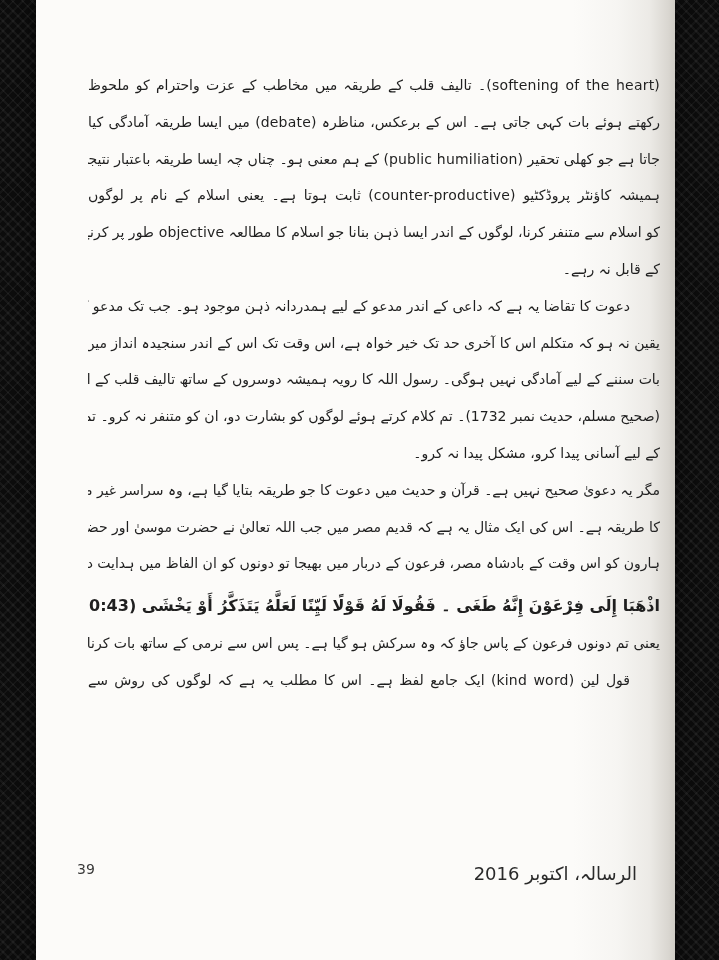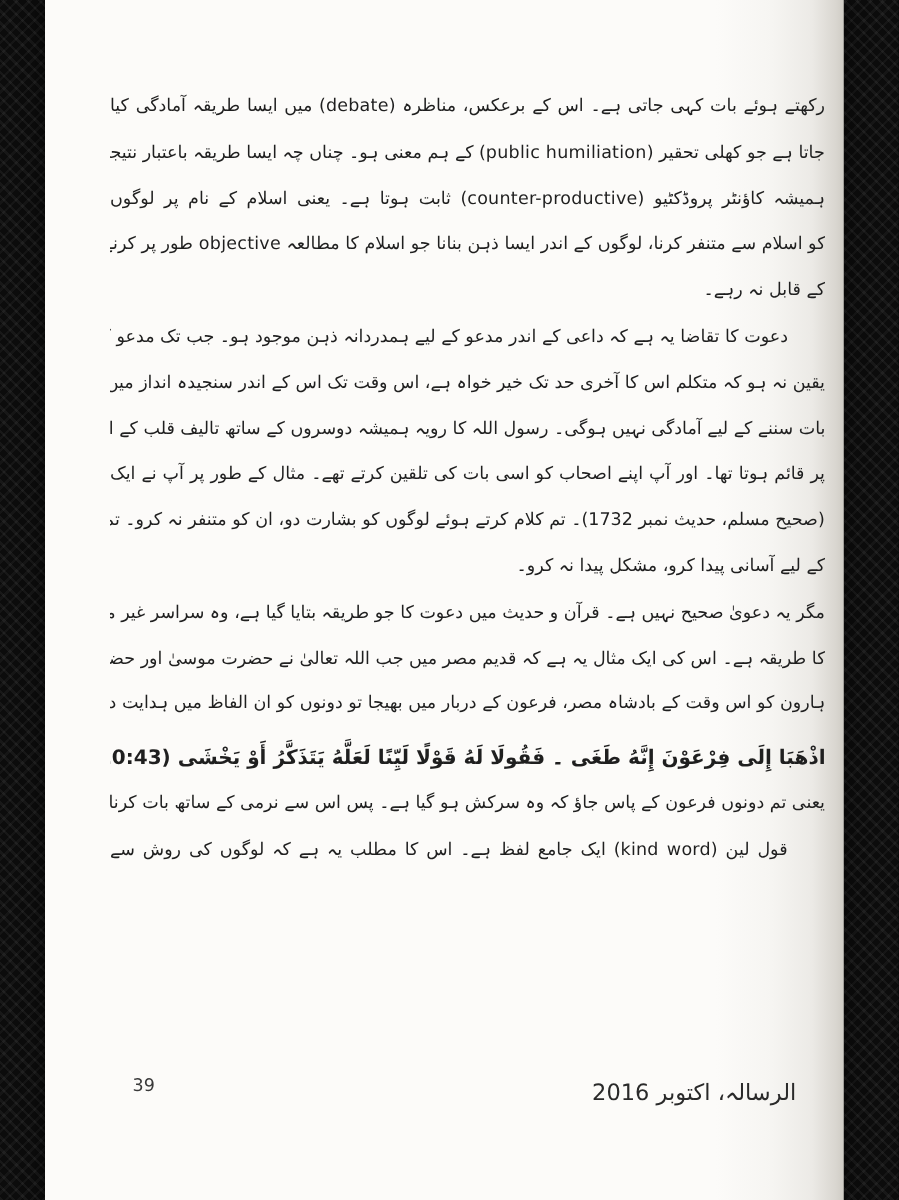--- a/index.html
+++ b/index.html
@@ -65,48 +65,47 @@
     font-weight: bold;
     margin-top: 6px;
     letter-spacing: 0;
   }
   .footer-pagenum {
     position: absolute;
     left: 41px;
     top: 861px;
     font-size: 14px;
     color: #3a3a3a;
-    margin-left: 29px;
   }
   .footer-journal {
     position: absolute;
     right: 38px;
     top: 863px;
     direction: rtl;
     unicode-bidi: embed;
     font-size: 18px;
     color: #2a2a2a;
   }
 </style>
 </head>
 <body>
 
 <div class="backdrop"></div>
 
 <div class="paper">
   <div class="text-column">
+    <div class="line">(softening of the heart)۔ تالیف قلب کے طریقہ میں مخاطب کے عزت واحترام کو ملحوظ</div>
     <div class="line">رکھتے ہوئے بات کہی جاتی ہے۔ اس کے برعکس، مناظرہ (debate) میں ایسا طریقہ آمادگی کیا</div>
     <div class="line">جاتا ہے جو کھلی تحقیر (public humiliation) کے ہم معنی ہو۔ چناں چہ ایسا طریقہ باعتبار نتیجہ</div>
     <div class="line">ہمیشہ کاؤنٹر پروڈکٹیو (counter-productive) ثابت ہوتا ہے۔ یعنی اسلام کے نام پر لوگوں</div>
     <div class="line">کو اسلام سے متنفر کرنا، لوگوں کے اندر ایسا ذہن بنانا جو اسلام کا مطالعہ objective طور پر کرنے</div>
     <div class="line short">کے قابل نہ رہے۔</div>
     <div class="line indent">دعوت کا تقاضا یہ ہے کہ داعی کے اندر مدعو کے لیے ہمدردانہ ذہن موجود ہو۔ جب تک مدعو کو یہ</div>
     <div class="line">یقین نہ ہو کہ متکلم اس کا آخری حد تک خیر خواہ ہے، اس وقت تک اس کے اندر سنجیدہ انداز میں داعی کی</div>
     <div class="line">بات سننے کے لیے آمادگی نہیں ہوگی۔ رسول اللہ کا رویہ ہمیشہ دوسروں کے ساتھ تالیف قلب کے اصول</div>
-    <div class="line">پر قائم ہوتا تھا۔ اور آپ اپنے اصحاب کو اسی بات کی تلقین کرتے تھے۔ مثال کے طور پر آپ نے ایک</div>
     <div class="line">(صحیح مسلم، حدیث نمبر 1732)۔ تم کلام کرتے ہوئے لوگوں کو بشارت دو، ان کو متنفر نہ کرو۔ تم ان</div>
     <div class="line short">کے لیے آسانی پیدا کرو، مشکل پیدا نہ کرو۔</div>
     <div class="line">مگر یہ دعویٰ صحیح نہیں ہے۔ قرآن و حدیث میں دعوت کا جو طریقہ بتایا گیا ہے، وہ سراسر غیر مناظرانہ انداز</div>
     <div class="line">کا طریقہ ہے۔ اس کی ایک مثال یہ ہے کہ قدیم مصر میں جب اللہ تعالیٰ نے حضرت موسیٰ اور حضرت</div>
     <div class="line">ہارون کو اس وقت کے بادشاہ مصر، فرعون کے دربار میں بھیجا تو دونوں کو ان الفاظ میں ہدایت دی :</div>
     <div class="line verse">اذْهَبَا إِلَى فِرْعَوْنَ إِنَّهُ طَغَى ۔ فَقُولَا لَهُ قَوْلًا لَيِّنًا لَعَلَّهُ يَتَذَكَّرُ أَوْ يَخْشَى (20:43-44)</div>
     <div class="line">یعنی تم دونوں فرعون کے پاس جاؤ کہ وہ سرکش ہو گیا ہے۔ پس اس سے نرمی کے ساتھ بات کرنا، شاید وہ</div>
     <div class="line indent">قول لین (kind word) ایک جامع لفظ ہے۔ اس کا مطلب یہ ہے کہ لوگوں کی روش سے</div>
   </div>
 

